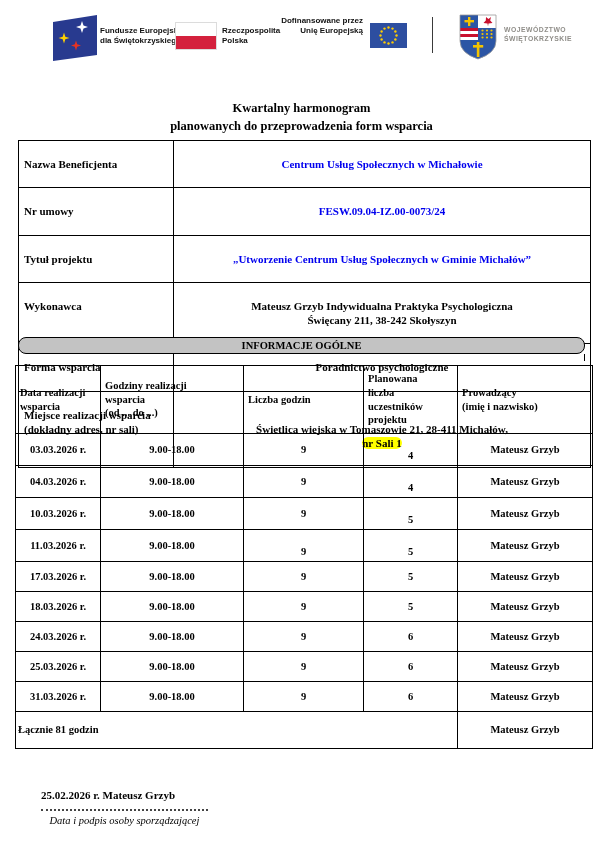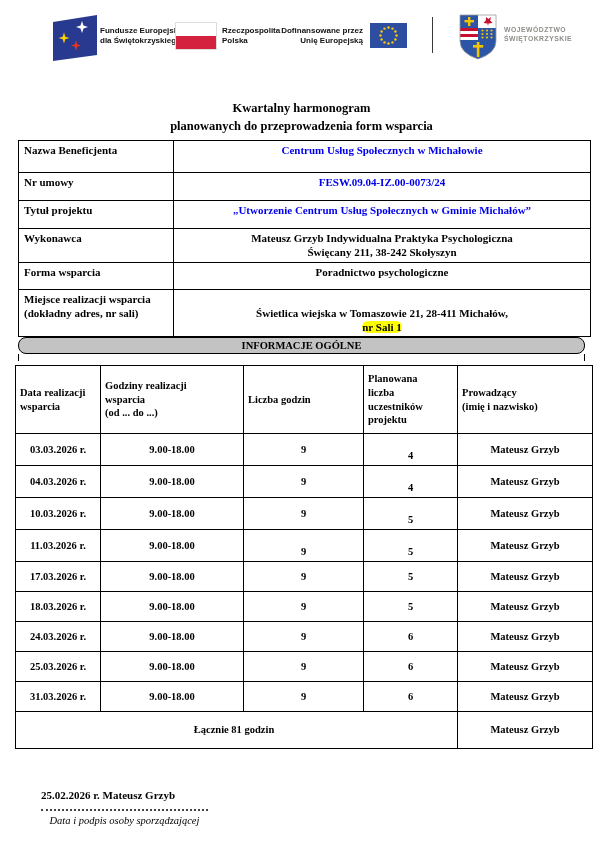--- a/index.html
+++ b/index.html
@@ -17,21 +17,21 @@
   .pl-flag .w{height:13px;background:#fff;}
   .pl-flag .r{height:13px;background:#d4213d;}
   .divider{width:1px;height:36px;background:#3a3a3a;}
 
   
   .doc-title{width:603px;text-align:center;font-weight:bold;font-size:12.5px;line-height:18px;}
 
   
   table{border-collapse:collapse;table-layout:fixed;}
   .info-table{width:572px;}
-  .info-table td{border:1px solid #000;vertical-align:top;padding:2px 5px;
+  .info-table td{border:1px solid #000;vertical-align:top;padding:16px 5px;
                  font-weight:bold;font-size:11px;line-height:1.3;white-space:pre-line;}
   .info-table td.val{text-align:center;}
   .info-table td.blue{color:var(--blue,#0000ee);}
   .info-table tr:nth-child(1){height:32px;}
   .info-table tr:nth-child(2){height:28px;}
   .info-table tr:nth-child(3){height:28px;}
   .info-table tr:nth-child(4){height:31px;}
   .info-table tr:nth-child(5){height:27px;}
   .info-table tr:nth-child(6){height:42px;}
   .hl{background:var(--hl,#ffff00);border-radius:6px;}
@@ -41,21 +41,21 @@
                border:1px solid #000;text-align:center;font-weight:bold;font-size:10.5px;}
   .section-strip{width:565px;height:7px;border-left:1px solid #000;border-right:1px solid #000;}
 
   
   .sched{width:577px;}
   .sched th,.sched td{border:1px solid #000;font-size:10.5px;font-weight:bold;line-height:1.3;}
   .sched thead th{vertical-align:middle;text-align:left;padding:2px 4px;white-space:pre-line;height:63px;}
   .sched tbody td{vertical-align:middle;text-align:center;height:29px;padding:0 2px;}
   .sched tbody td.low{vertical-align:bottom;padding-bottom:2px;}
   .sched .total-row td{height:36px;vertical-align:middle;}
-  .sched .total-row .total-label{text-align:center;padding-right:7px;}
+  .sched .total-row .total-label{text-align:left;padding-right:7px;}
   .sched .total-row .total-leader{text-align:center;}
 
   
   .sig{font-weight:bold;font-size:11px;}
   .dotline{width:167px;border-bottom:2px dotted #444;height:8px;}
   .caption{font-style:italic;font-size:10.5px;margin-top:4px;text-align:center;}
 </style>
 </head>
 <body>
 
@@ -76,21 +76,21 @@
 
     <div class="abs pl-flag" style="left:176px;top:11px;">
       <div class="w"></div>
         <div class="r"></div>
     </div>
     <div class="abs logo-text" style="left:222px;top:14px;">
       <div>Rzeczpospolita</div>
       <div>Polska</div>
     </div>
 
-    <div class="abs logo-text right" style="left:248px;top:14px;width:115px;">
+    <div class="abs logo-text right" style="left:248px;top:4px;width:115px;">
       <div>Dofinansowane przez</div>
       <div>Unię Europejską</div>
     </div>
     <svg class="abs" style="left:370px;top:11px;" width="37" height="25" viewBox="0 0 37 25">
       <rect width="37" height="25" fill="#2D4EA0"></rect>
       <g fill="#FFCC00">
         <circle cx="18.5" cy="4.5" r="1.2"></circle>
           <circle cx="22.5" cy="5.6" r="1.2"></circle>
         <circle cx="25.4" cy="8.5" r="1.2"></circle>
           <circle cx="26.5" cy="12.5" r="1.2"></circle>

